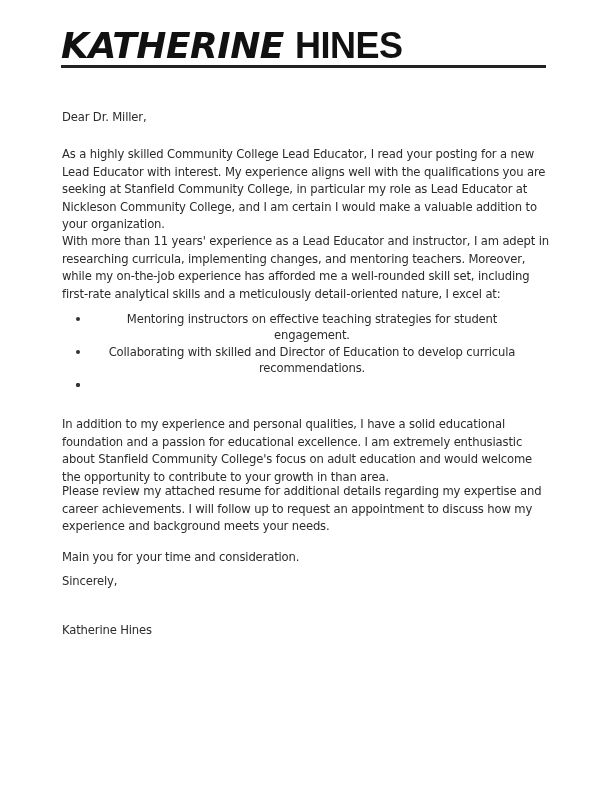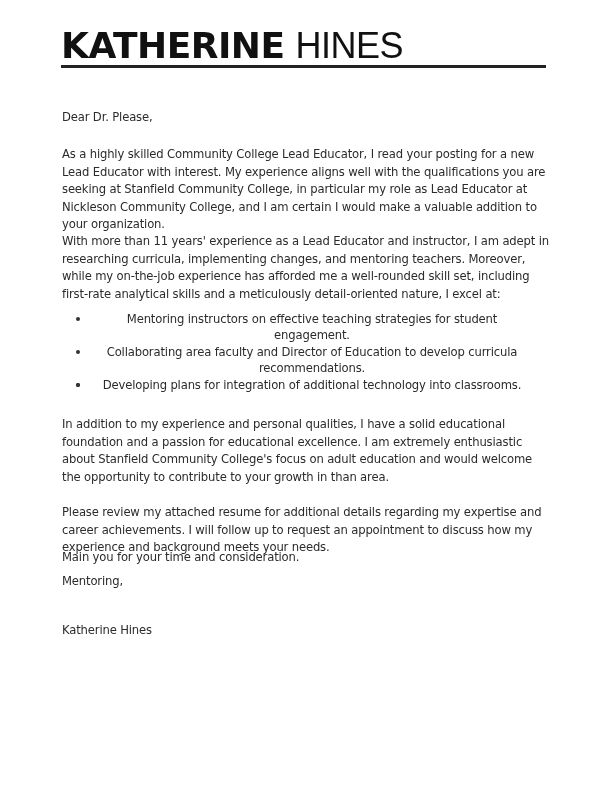--- a/index.html
+++ b/index.html
@@ -1,22 +1,22 @@
 <!DOCTYPE html>
 <html><head>
 <meta charset="utf-8">
 <style>
   html, body { margin: 0; padding: 0; background: #ffffff; }
   body { width: 607px; height: 785px; position: relative; overflow: hidden;
          font-family: "DejaVu Sans", sans-serif; color: #262626; }
   .page { position: absolute; left: 0; top: 0; width: 607px; height: 785px; background: #fff; }
   .name { position: absolute; left: 61px; top: 24px; font-size: 36px; line-height: 44px;
           letter-spacing: -0.5px; color: #111; white-space: nowrap; }
-  .name .first { font-weight: bold; }
-  .name .last { font-weight: normal; font-family: "Liberation Sans", sans-serif; margin-top: 30px; }
+  .name .first { font-weight: bold; font-style: italic; }
+  .name .last { font-weight: bold; font-family: "Liberation Sans", sans-serif; margin-top: 30px; }
   .rule { position: absolute; left: 61px; top: 65px; width: 485px; height: 3px; background: #222; }
   .contact { position: absolute; left: 62px; top: 70px; width: 470px; font-size: 11.3px; line-height: 18px; color: #333; }
   .body-text { position: absolute; left: 62px; width: 490px; font-size: 11.6px; line-height: 17.6px; color: #2b2b2b; letter-spacing: -0.15px; }
   .p { margin: 0; }
   ul.bullets { position: absolute; left: 62px; top: 311px; width: 470px; margin: 0; padding: 0; list-style: none;
                font-size: 11.6px; line-height: 16.4px; color: #2b2b2b; letter-spacing: -0.15px; }
   ul.bullets li { position: relative; padding-left: 30px; text-align: center; }
   ul.bullets li .dot { position: absolute; left: 14px; top: 6px; width: 4px; height: 4px; border-radius: 50%; background: #333; }
 </style>
 </head>
@@ -25,36 +25,36 @@
 <div class="page">
 
   <div class="name">
     <span class="first">KATHERINE</span>
     <span class="last">HINES</span>
   </div>
 
   <div class="rule"></div>
 
 
-  <p class="body-text p" style="top:109px;">Dear Dr. Please,</p>
+  <p class="body-text p" style="top:109px;">Dear Dr. Miller,</p>
 
   <p class="body-text p" style="top:146px;">As a highly skilled Community College Lead Educator, I read your posting for a new Lead Educator with interest. My experience aligns well with the qualifications you are seeking at Stanfield Community College, in particular my role as Lead Educator at Nickleson Community College, and I am certain I would make a valuable addition to your organization.</p>
 
   <p class="body-text p" style="top:233px;">With more than 11 years' experience as a Lead Educator and instructor, I am adept in researching curricula, implementing changes, and mentoring teachers. Moreover, while my on-the-job experience has afforded me a well-rounded skill set, including first-rate analytical skills and a meticulously detail-oriented nature, I excel at:</p>
 
   <ul class="bullets">
     <li><span class="dot"></span><span>Mentoring instructors on effective teaching strategies for student engagement.</span></li>
-    <li><span class="dot"></span><span>Collaborating area faculty and Director of Education to develop curricula recommendations.</span></li>
+    <li><span class="dot"></span><span>Collaborating with skilled and Director of Education to develop curricula recommendations.</span></li>
     <li><span class="dot"></span></li>
-    <li><span class="dot"></span><span>Developing plans for integration of additional technology into classrooms.</span></li>
+    <li><span class="dot"></span></li>
   </ul>
 
   <p class="body-text p" style="top:416px;">In addition to my experience and personal qualities, I have a solid educational foundation and a passion for educational excellence. I am extremely enthusiastic about Stanfield Community College's focus on adult education and would welcome the opportunity to contribute to your growth in than area.</p>
 
-  <p class="body-text p" style="top:504px;">Please review my attached resume for additional details regarding my expertise and career achievements. I will follow up to request an appointment to discuss how my experience and background meets your needs.</p>
+  <p class="body-text p" style="top:483px;">Please review my attached resume for additional details regarding my expertise and career achievements. I will follow up to request an appointment to discuss how my experience and background meets your needs.</p>
 
   <p class="body-text p" style="top:549px;">Main you for your time and consideration.</p>
 
-  <p class="body-text p" style="top:573px;">Mentoring,</p>
+  <p class="body-text p" style="top:573px;">Sincerely,</p>
 
   <p class="body-text p" style="top:622px;">Katherine Hines</p>
 
 </div>
 
 </body></html>

